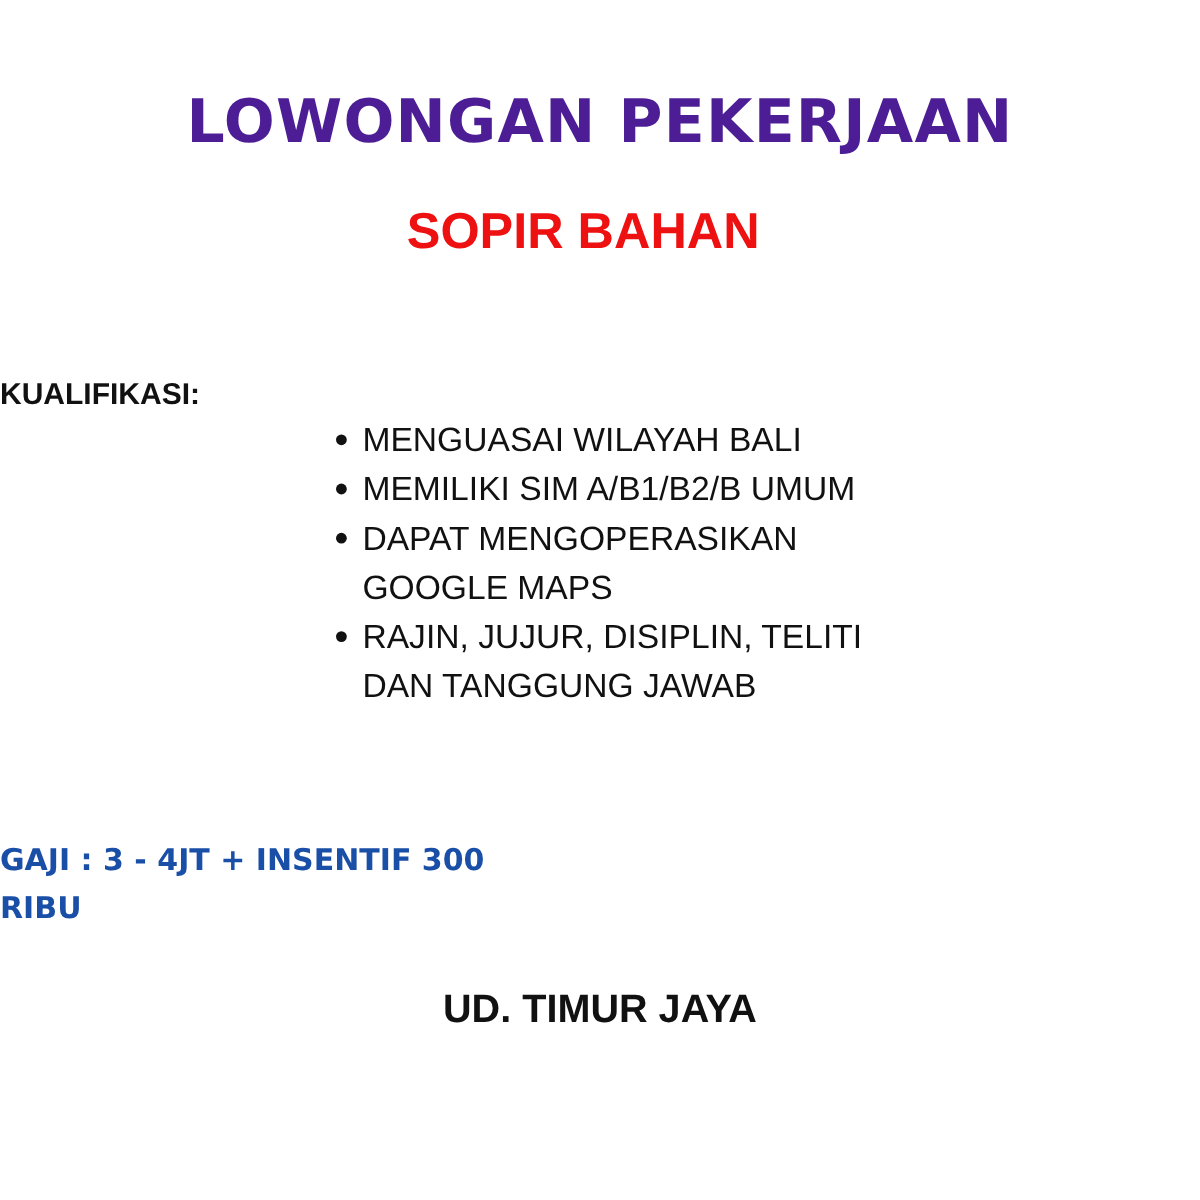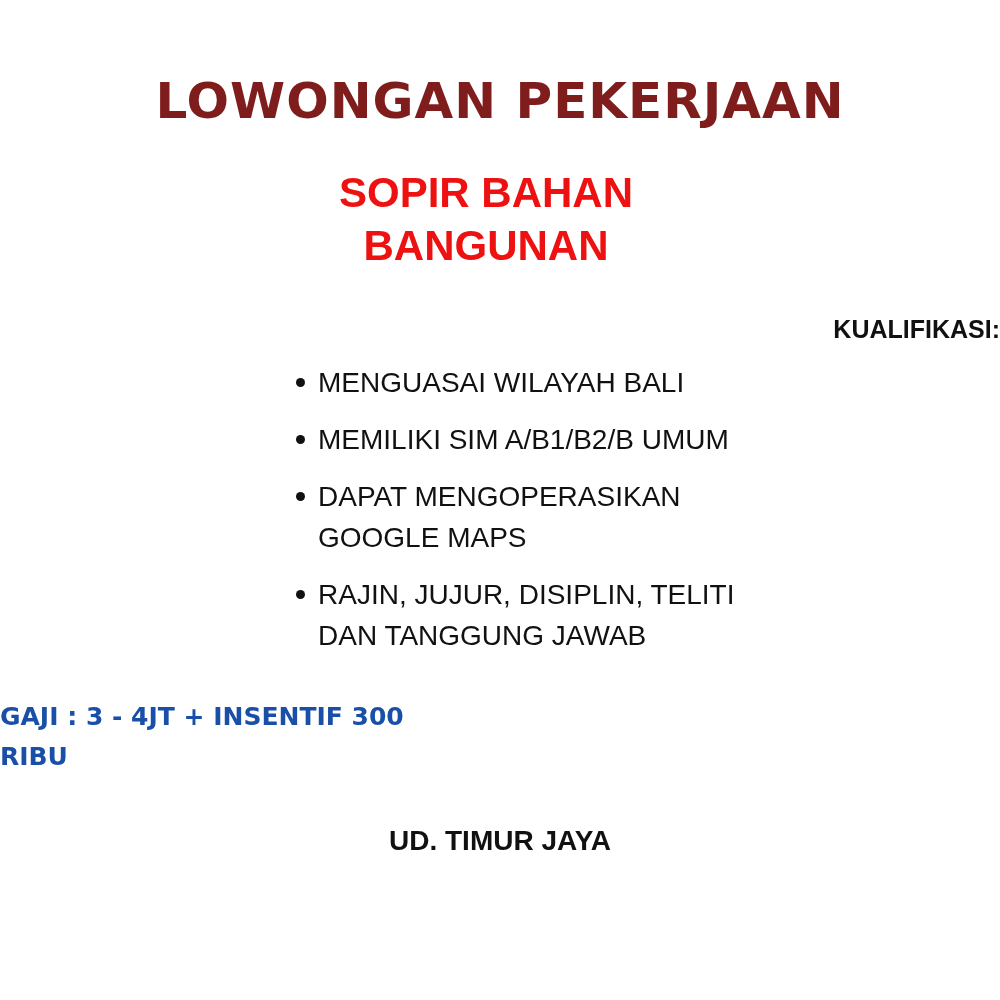--- a/index.html
+++ b/index.html
@@ -22,42 +22,42 @@
     .title {
       position: absolute;
       top: 66px;
       left: 0;
       width: 1000px;
       text-align: center;
       font-family: "DejaVu Sans", sans-serif;
       font-weight: bold;
       font-size: 50px;
       letter-spacing: 1px;
-      color: #7f1d1d;
+      color: #4c1d95;
       line-height: 70px;
     }
     .subtitle {
       position: absolute;
       top: 166px;
       left: 0;
       width: 972px;
       text-align: center;
       font-family: "Liberation Sans", sans-serif;
       font-weight: bold;
       font-size: 42px;
       line-height: 53px;
       color: #ee1111;
     }
     .subtitle span { display: block; }
     .qual-heading {
       position: absolute;
       top: 312px;
       left: 0;
       width: 1000px;
-      text-align: right;
+      text-align: left;
       font-family: "Liberation Sans", sans-serif;
       font-weight: bold;
       font-size: 25px;
       line-height: 34px;
       color: #111;
     }
     .qual-list {
       position: absolute;
       top: 346px;
       left: 280px;
@@ -66,21 +66,21 @@
       padding: 0;
       list-style: none;
       font-family: "Liberation Sans", sans-serif;
       font-size: 28px;
       line-height: 41px;
       color: #111;
     }
     .qual-list li {
       position: relative;
       padding-left: 22px;
-      margin: 16px;
+      margin: 0;
     }
     .qual-list .bullet {
       position: absolute;
       left: 0;
       top: 16px;
       width: 9px;
       height: 9px;
       border-radius: 50%;
       background: #111;
     }
@@ -98,35 +98,34 @@
     }
     .salary span { display: block; }
     .company {
       position: absolute;
       top: 818px;
       left: 0;
       width: 1000px;
       text-align: center;
       font-family: "Liberation Sans", sans-serif;
       font-weight: bold;
-      font-size: 28px;
+      font-size: 33px;
       line-height: 46px;
       color: #111;
     }
     .company span { display: block; }
   </style>
 </head>
 <body>
 
 <div class="poster">
   <div class="title">LOWONGAN PEKERJAAN</div>
 
   <div class="subtitle">
     <span>SOPIR BAHAN</span>
-    <span>BANGUNAN</span>
   </div>
 
   <div class="qual-heading">KUALIFIKASI:</div>
 
   <ul class="qual-list">
     <li>
       <span class="bullet"></span>
       <span>MENGUASAI WILAYAH BALI</span>
     </li>
     <li>

